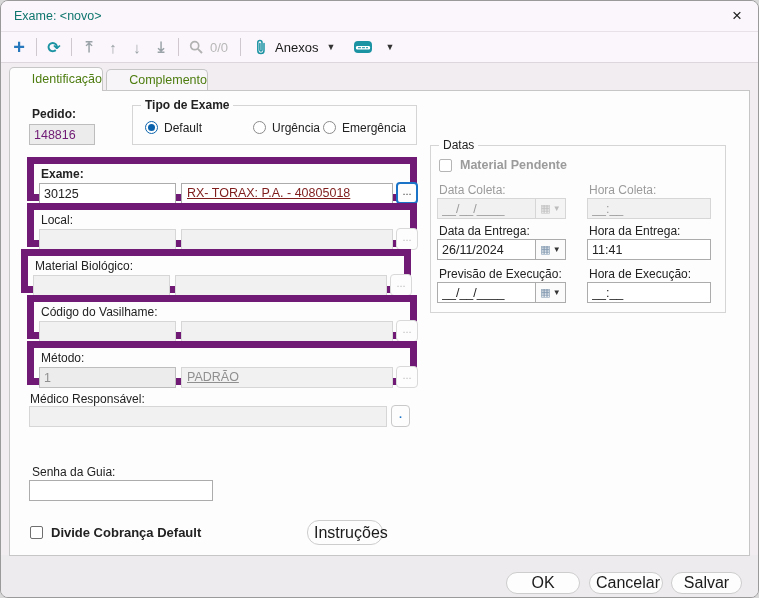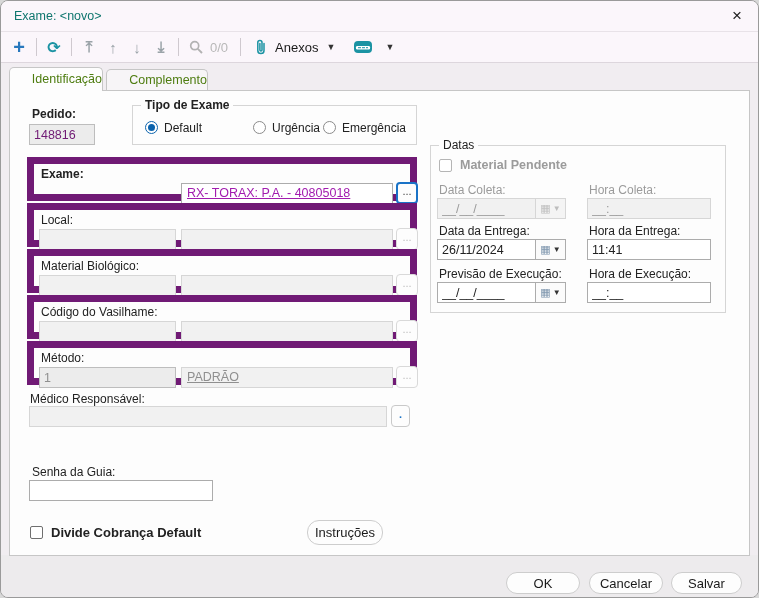--- a/index.html
+++ b/index.html
@@ -32,21 +32,21 @@
   .lbl{position:absolute;font-size:12px;color:#222;white-space:nowrap;}
   .lbl.b{font-weight:700;}
   .lbl.dis{color:#9b9b9b;}
   .field{position:absolute;box-sizing:border-box;height:21px;border:1px solid #acacac;background:#fff;
          font-size:12.5px;color:#222;padding:0 4px;font-family:"Liberation Sans","DejaVu Sans",sans-serif;}
   .field.ro{background:#ececec;border-color:#bdbdbd;color:#701a75;}
   .field.dis{background:#f1f1f1;border-color:#d6d6d6;color:#9b9b9b;}
   .namefield{position:absolute;box-sizing:border-box;height:21px;border:1px solid #acacac;background:#fff;
              padding:2px 5px;overflow:hidden;white-space:nowrap;}
   .namefield.dis{background:#f1f1f1;border-color:#d6d6d6;}
-  .linktext{color:#a21caf;text-decoration:underline;font-size:12.5px;cursor:pointer;}
+  .linktext{color:#7f1d1d;text-decoration:underline;font-size:12.5px;cursor:pointer;}
   .linktext.gray{color:#8f8f8f;cursor:default;}
   .browse{position:absolute;box-sizing:border-box;width:22px;height:22px;border:1px solid #c9c9c9;border-radius:4px;
           background:#fdfdfd;color:#555;font-size:11px;text-align:center;line-height:17px;cursor:pointer;}
   .browse.focus{border:2px solid #1a73c7;line-height:15px;color:#444;}
   .browse.dis{color:#bdbdbd;border-color:#d9d9d9;cursor:default;}
   .group{position:absolute;border:7px solid #701a75;background:#fdfdfd;box-sizing:border-box;}
   .fieldset{position:absolute;border:1px solid #d5d5d5;box-sizing:border-box;background:transparent;}
   .legend{position:absolute;top:-8px;left:8px;background:#fdfdfd;padding:0 4px;font-size:12px;color:#222;}
   .legend.b{font-weight:700;}
   
@@ -58,21 +58,21 @@
   
   .calbtn{position:absolute;box-sizing:border-box;width:31px;height:21px;border:1px solid #acacac;background:#fbfbfb;
           display:flex;align-items:center;justify-content:center;gap:2px;cursor:pointer;}
   .calbtn.dis{border-color:#d6d6d6;background:#f4f4f4;cursor:default;}
   .calbtn .grid{font-size:11px;color:#7d95ad;line-height:11px;}
   .calbtn.dis .grid{color:#c0c0c0;}
   .calbtn .arr{font-size:8px;color:#333;}
   .calbtn.dis .arr{color:#bdbdbd;}
   
   .btn{position:absolute;box-sizing:border-box;border:1px solid #cdcdcd;border-radius:12px;background:#fdfdfd;
-       font-size:13px;color:#1a1a1a;text-align:center;cursor:pointer;font-family:"Liberation Sans","DejaVu Sans",sans-serif;}
+       font-size:16px;color:#1a1a1a;text-align:center;cursor:pointer;font-family:"Liberation Sans","DejaVu Sans",sans-serif;}
   .footer{position:absolute;left:0;bottom:0;width:100%;height:42px;background:#edebed;}
 </style>
 </head>
 <body>
 
 <div class="window">
 
   <div class="titlebar">
     <span class="title">Exame: &lt;novo&gt;</span>
     <span class="close-btn">×</span>
@@ -140,34 +140,35 @@
       <span class="radio checked" style="left:12px;top:15px;"></span>
       <span class="lbl" style="left:31px;top:15px;">Default</span>
       <span class="radio" style="left:120px;top:15px;"></span>
       <span class="lbl" style="left:139px;top:15px;">Urgência</span>
       <span class="radio" style="left:190px;top:15px;"></span>
       <span class="lbl" style="left:209px;top:15px;">Emergência</span>
     </div>
 
     <div class="group" style="left:17px;top:66px;width:390px;height:44px;">
       <span class="lbl b" style="left:7px;top:3px;">Exame:</span>
+      <input class="field" style="left: 5px; top: 19px; width: 137px;" value="30125">
       <div class="namefield" style="left:147px;top:19px;width:212px;">
         <span class="linktext">RX- TORAX: P.A. - 40805018</span>
       </div>
       <span class="browse focus" style="left:362px;top:18px;">...</span>
     </div>
 
     <div class="group" style="left:17px;top:112px;width:390px;height:44px;">
       <span class="lbl" style="left:7px;top:3px;">Local:</span>
       <input class="field dis" style="left: 5px; top: 19px; width: 137px;" disabled="" value="">
       <div class="namefield dis" style="left:147px;top:19px;width:212px;"></div>
       <span class="browse dis" style="left:362px;top:18px;">...</span>
     </div>
 
-    <div class="group" style="left:17px;top:158px;width:390px;height:44px;">
+    <div class="group" style="left:11px;top:158px;width:390px;height:44px;">
       <span class="lbl" style="left:7px;top:3px;">Material Biológico:</span>
       <input class="field dis" style="left: 5px; top: 19px; width: 137px;" disabled="" value="">
       <div class="namefield dis" style="left:147px;top:19px;width:212px;"></div>
       <span class="browse dis" style="left:362px;top:18px;">...</span>
     </div>
 
     <div class="group" style="left:17px;top:204px;width:390px;height:44px;">
       <span class="lbl" style="left:7px;top:3px;">Código do Vasilhame:</span>
       <input class="field dis" style="left: 5px; top: 19px; width: 137px;" disabled="" value="">
       <div class="namefield dis" style="left:147px;top:19px;width:212px;"></div>

